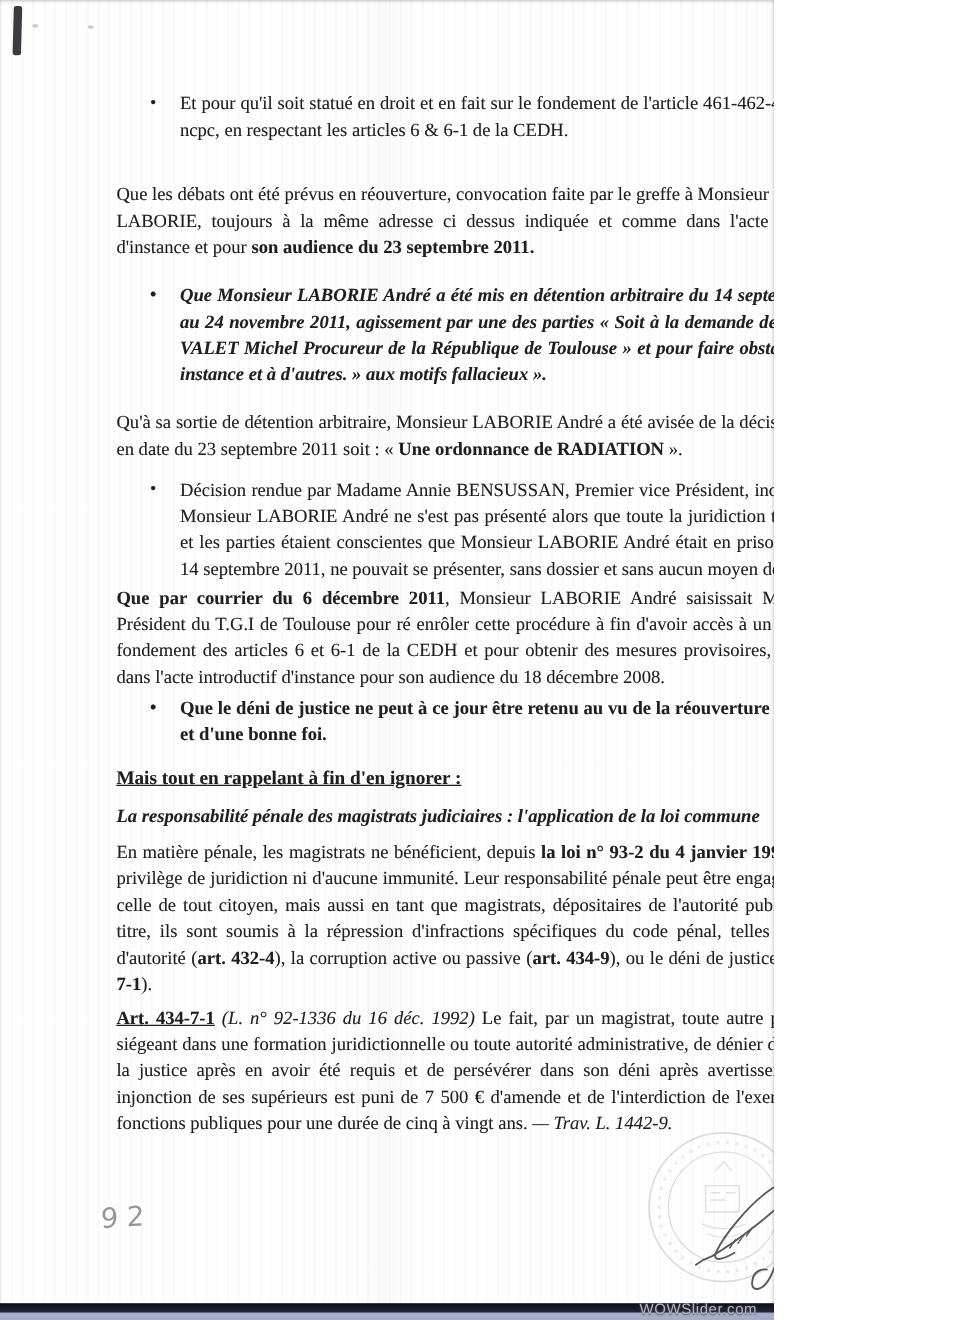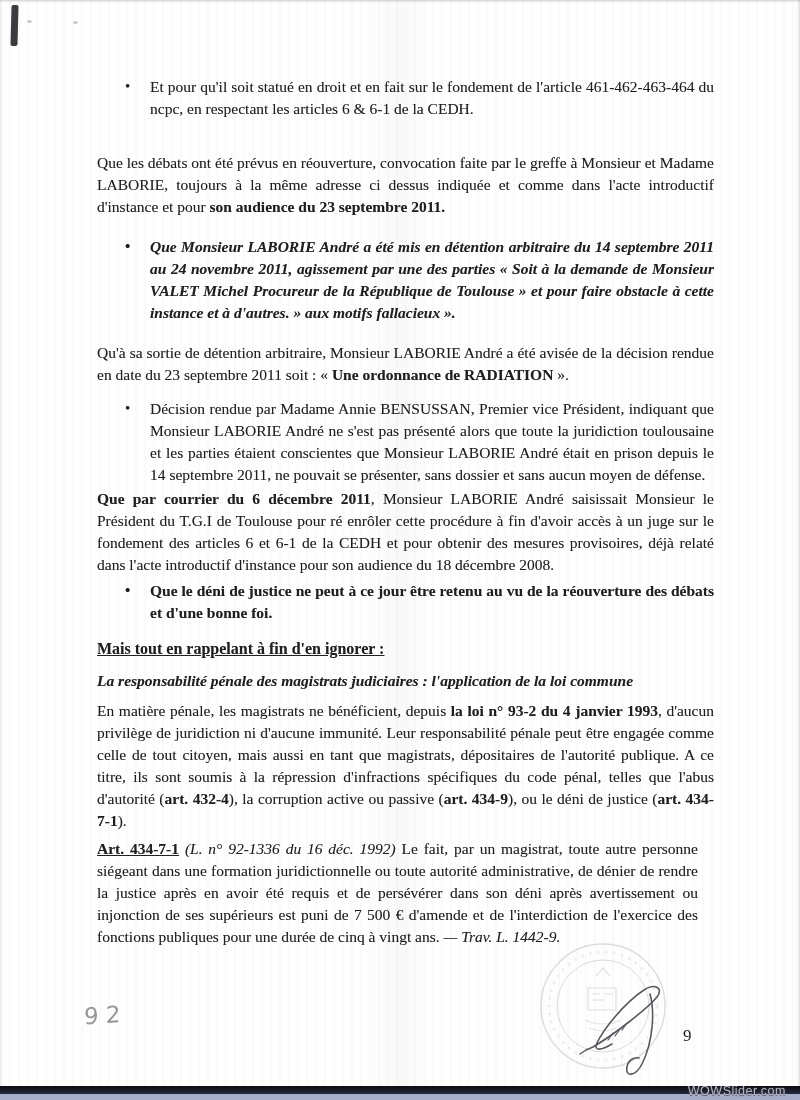--- a/index.html
+++ b/index.html
@@ -1,18 +1,18 @@
 <!DOCTYPE html>
 <html><head>
 <meta charset="utf-8">
 <title>Scanned document</title>
 <style>
   html,body{margin:0;padding:0;background:#ffffff;}
   .canvas{
-    position:relative;width:800px;height:1100px;overflow:hidden;
+    position:relative;width:645px;height:1100px;overflow:hidden;
     background:#fffefe;
     font-family:"Liberation Serif","DejaVu Serif",serif;
     color:#1f1f1f;
     box-shadow:inset 0 2px 3px -1px rgba(0,0,0,.18),
                inset -2px 0 3px -1px rgba(0,0,0,.14),
                inset 2px 0 3px -2px rgba(0,0,0,.10);
   }
   
   .canvas::after{
     content:"";position:absolute;inset:0;pointer-events:none;z-index:6;

